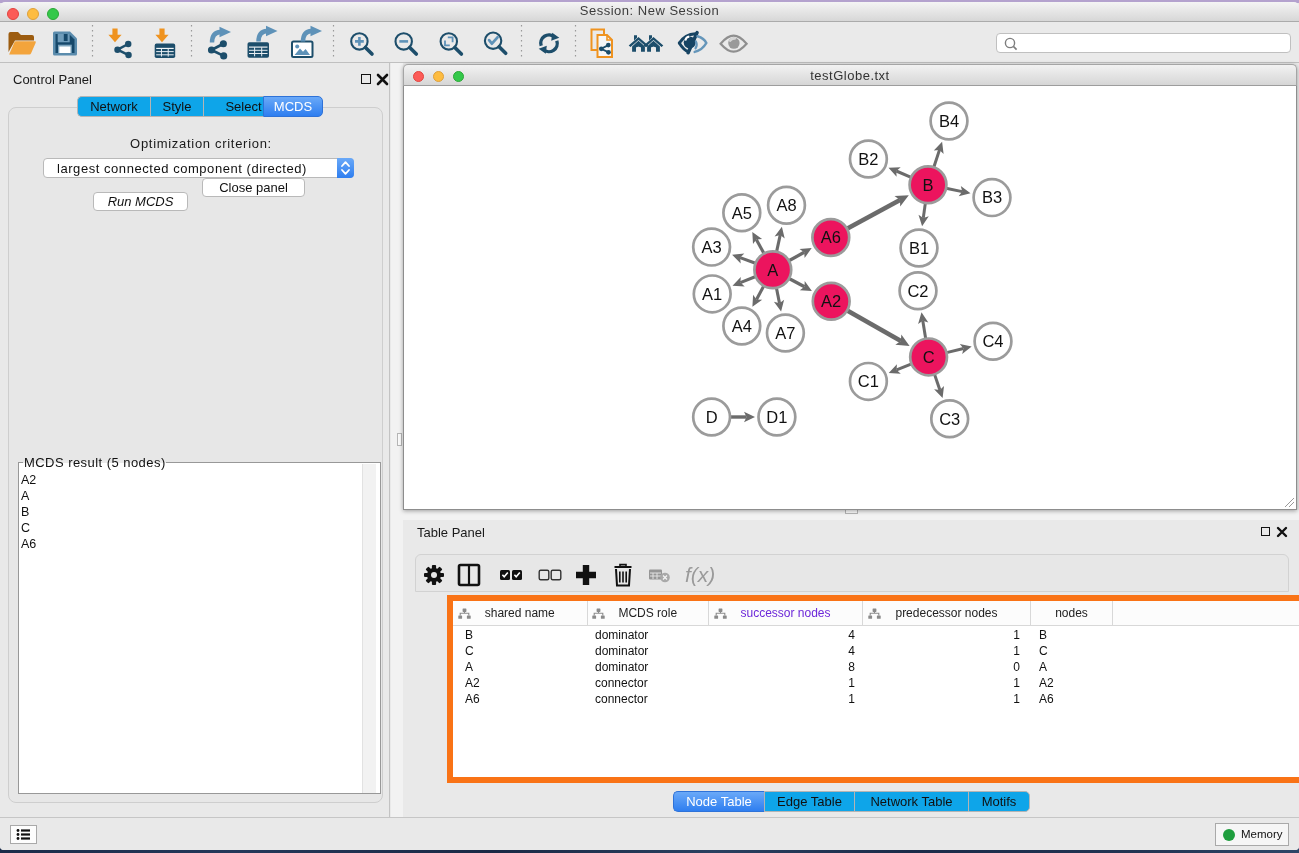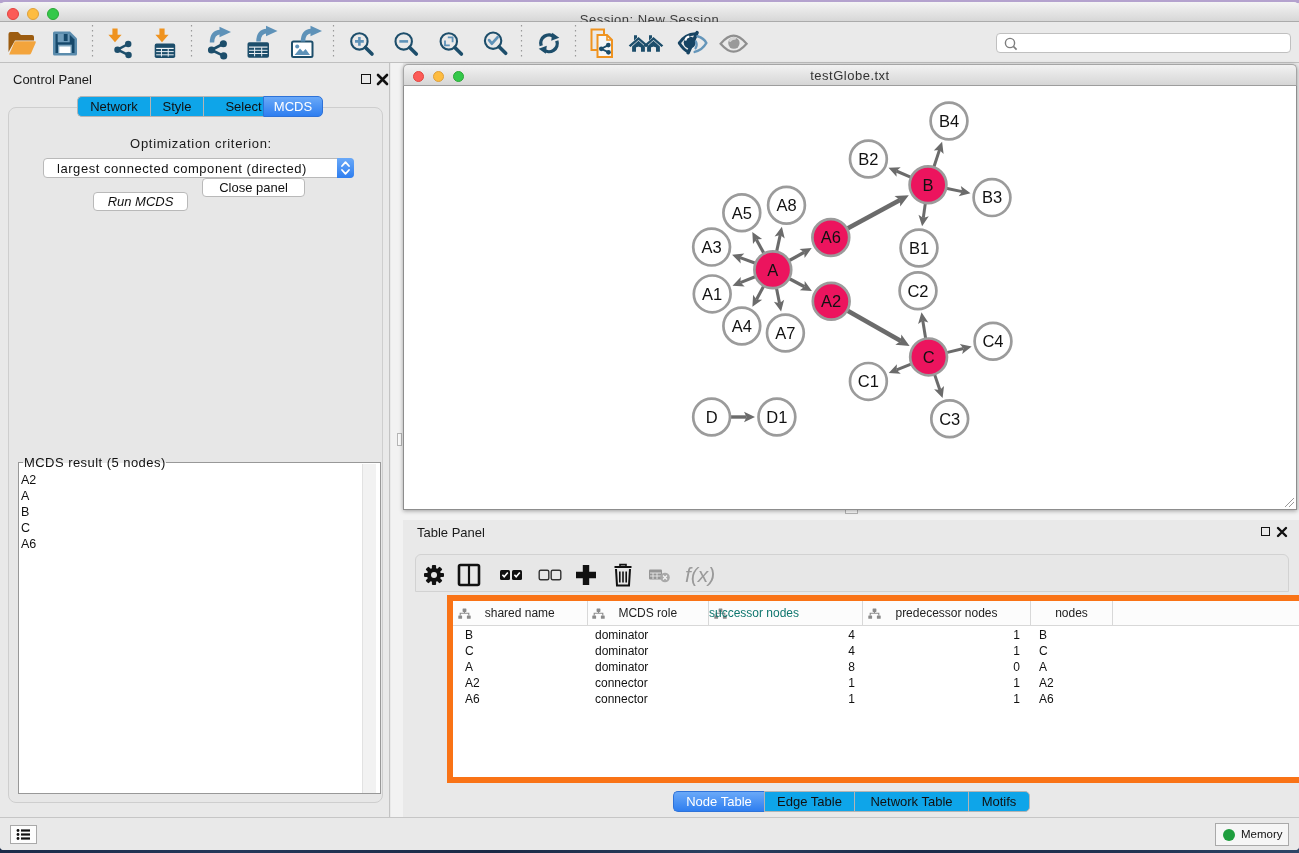--- a/index.html
+++ b/index.html
@@ -7,21 +7,21 @@
 body { font-family:"Liberation Sans", sans-serif; position:relative;
   background:linear-gradient(90deg,#1b2b49 0%,#24385a 18%,#1a2945 38%,#2a4060 55%,#1b2b49 70%,#223453 88%,#2e4668 100%); }
 #app { position:absolute; left:0; top:0; width:1299px; height:850px; background:#e9e9e9;
   border-radius:0 0 4px 4px; overflow:hidden; }
 
 #purple { position:absolute; left:0; top:0; width:1299px; height:3px; background:#b4a2ce; }
 
 #titlebar { position:absolute; left:0; top:2px; width:1299px; height:20px;
   background:linear-gradient(#f4f4f4, #d7d7d7); border-bottom:1px solid #ababab;
   border-radius:5px 5px 0 0; }
-#titlebar .title { position:absolute; left:0; right:0; top:10px; text-align:center;
+#titlebar .title { position:absolute; left:0; right:0; top:1px; text-align:center;
   font-size:13px; color:#3c3c3c; letter-spacing:0.5px; }
 .tl { position:absolute; top:6px; width:12px; height:12px; border-radius:50%; }
 
 #toolbar { position:absolute; left:0; top:22px; width:1299px; height:41px;
   background:#eaeaea; border-bottom:1px solid #c0c0c0; }
 #searchbox { position:absolute; left:996px; top:11px; width:295px; height:20px;
   background:#fff; border:1px solid #c0c0c0; border-radius:4px; }
 
 #cpanel { position:absolute; left:0; top:63px; width:390px; height:755px;
   background:#e9e9e9; border-right:1px solid #c3c3c3; }
@@ -442,21 +442,21 @@
             </svg>
             <div style="position:absolute; left:0; right:0; top:5px; text-align:center; font-size:12px; color:#222;">MCDS role</div>
           </div>
 <div style="position:absolute; left:256px; top:0; width:154px; height:25px; border-right:1px solid #d8d8d8;">
             <svg width="13" height="12" viewBox="0 0 13 12" style="position:absolute;left:4.5px;top:7px;">
               <rect x="4.6" y="0.5" width="3.8" height="3.4" rx="0.6" fill="#8a8a8a"></rect>
               <rect x="0.3" y="7.4" width="3.8" height="3.4" rx="0.6" fill="#8a8a8a"></rect>
               <rect x="8.9" y="7.4" width="3.8" height="3.4" rx="0.6" fill="#8a8a8a"></rect>
               <path d="M2.2,7.4 V5.3 H10.8 V7.4 M6.5,3.9 V5.3" stroke="#8a8a8a" stroke-width="1.1" fill="none"></path>
             </svg>
-            <div style="position:absolute; left:0; right:0; top:5px; text-align:left; font-size:12px; color:#0f766e;">successor nodes</div>
+            <div style="position:absolute; left:0; right:0; top:5px; text-align:center; font-size:12px; color:#6d28d9;">successor nodes</div>
           </div>
 <div style="position:absolute; left:410px; top:0; width:168px; height:25px; border-right:1px solid #d8d8d8;">
             <svg width="13" height="12" viewBox="0 0 13 12" style="position:absolute;left:4.5px;top:7px;">
               <rect x="4.6" y="0.5" width="3.8" height="3.4" rx="0.6" fill="#8a8a8a"></rect>
               <rect x="0.3" y="7.4" width="3.8" height="3.4" rx="0.6" fill="#8a8a8a"></rect>
               <rect x="8.9" y="7.4" width="3.8" height="3.4" rx="0.6" fill="#8a8a8a"></rect>
               <path d="M2.2,7.4 V5.3 H10.8 V7.4 M6.5,3.9 V5.3" stroke="#8a8a8a" stroke-width="1.1" fill="none"></path>
             </svg>
             <div style="position:absolute; left:0; right:0; top:5px; text-align:center; font-size:12px; color:#222;">predecessor nodes</div>
           </div>

